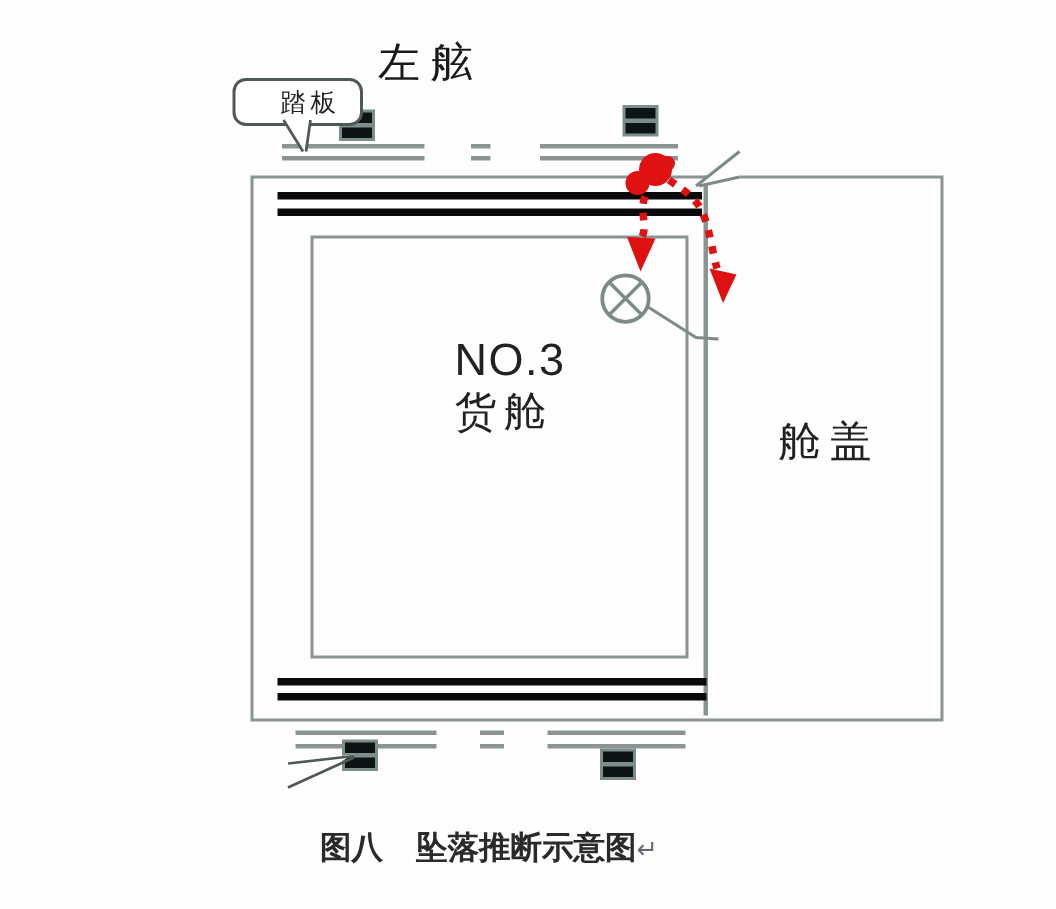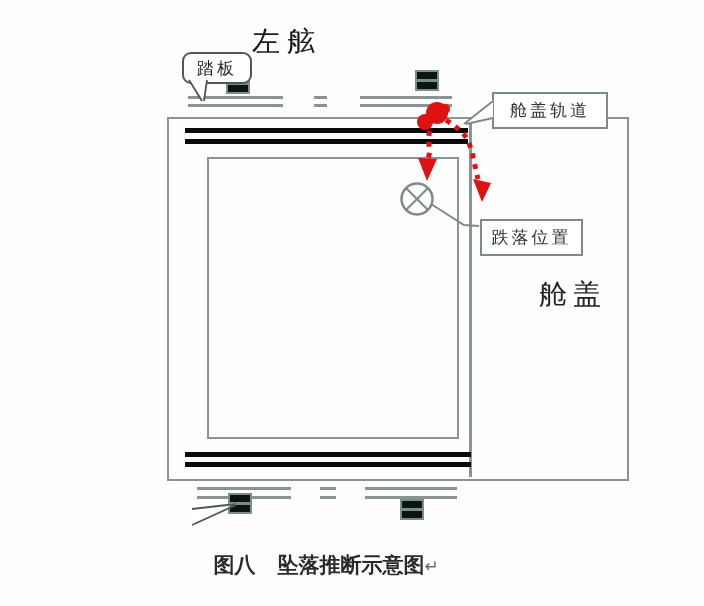--- a/index.html
+++ b/index.html
@@ -56,45 +56,43 @@
 
   <div class="cleat" style="left:226px;top:73px;">
     <div class="bar"></div>
     <div class="bar"></div>
   </div>
   <div class="cleat" style="left:415px;top:70px;">
     <div class="bar"></div>
     <div class="bar"></div>
   </div>
 
-  <div class="bubble" style="left:182px;top:52px;width:66px;height:28px;">
+  <div class="bubble" style="left:155px;top:52px;width:66px;height:28px;padding-left:17px;">
     <span>踏板</span>
   </div>
 
   <div class="rect" style="left:167px;top:117px;width:458px;height:360px;"></div>
 
   <div class="divider" style="left:469px;top:117px;height:360px;"></div>
 
   <div class="rect" style="left:207px;top:157px;width:248px;height:278px;"></div>
 
   <div class="black-rail" style="left:185px;top:128px;width:283px;"></div>
   <div class="black-rail" style="left:185px;top:139px;width:283px;"></div>
   <div class="black-rail" style="left:185px;top:452px;width:286px;"></div>
   <div class="black-rail" style="left:185px;top:462px;width:286px;"></div>
 
-
-  <div class="hatch-name" style="left:519px;top:276px;margin-left:20px;">舱盖</div>
-
-  <div class="labelbox" style="left:492px;top:92px;width:112px;height:33px;">
-    <span>舱盖轨道</span>
+  <div class="hold-name" style="left:303px;top:223px;">
+    <div class="latin">NO.3</div>
+    <div class="cjk">货舱</div>
   </div>
 
-  <div class="labelbox" style="left:480px;top:219px;width:99px;height:33px;">
-    <span>跌落位置</span>
-  </div>
+  <div class="hatch-name" style="left:519px;top:276px;">舱盖</div>
+
+
 
   <div class="rail" style="left:197px;top:487px;width:94px;"></div>
   <div class="rail" style="left:197px;top:496px;width:94px;"></div>
   <div class="rail" style="left:320px;top:487px;width:16px;"></div>
   <div class="rail" style="left:320px;top:496px;width:16px;"></div>
   <div class="rail" style="left:365px;top:487px;width:92px;"></div>
   <div class="rail" style="left:365px;top:496px;width:92px;"></div>
 
   <div class="cleat" style="left:228px;top:493px;">
     <div class="bar"></div>

